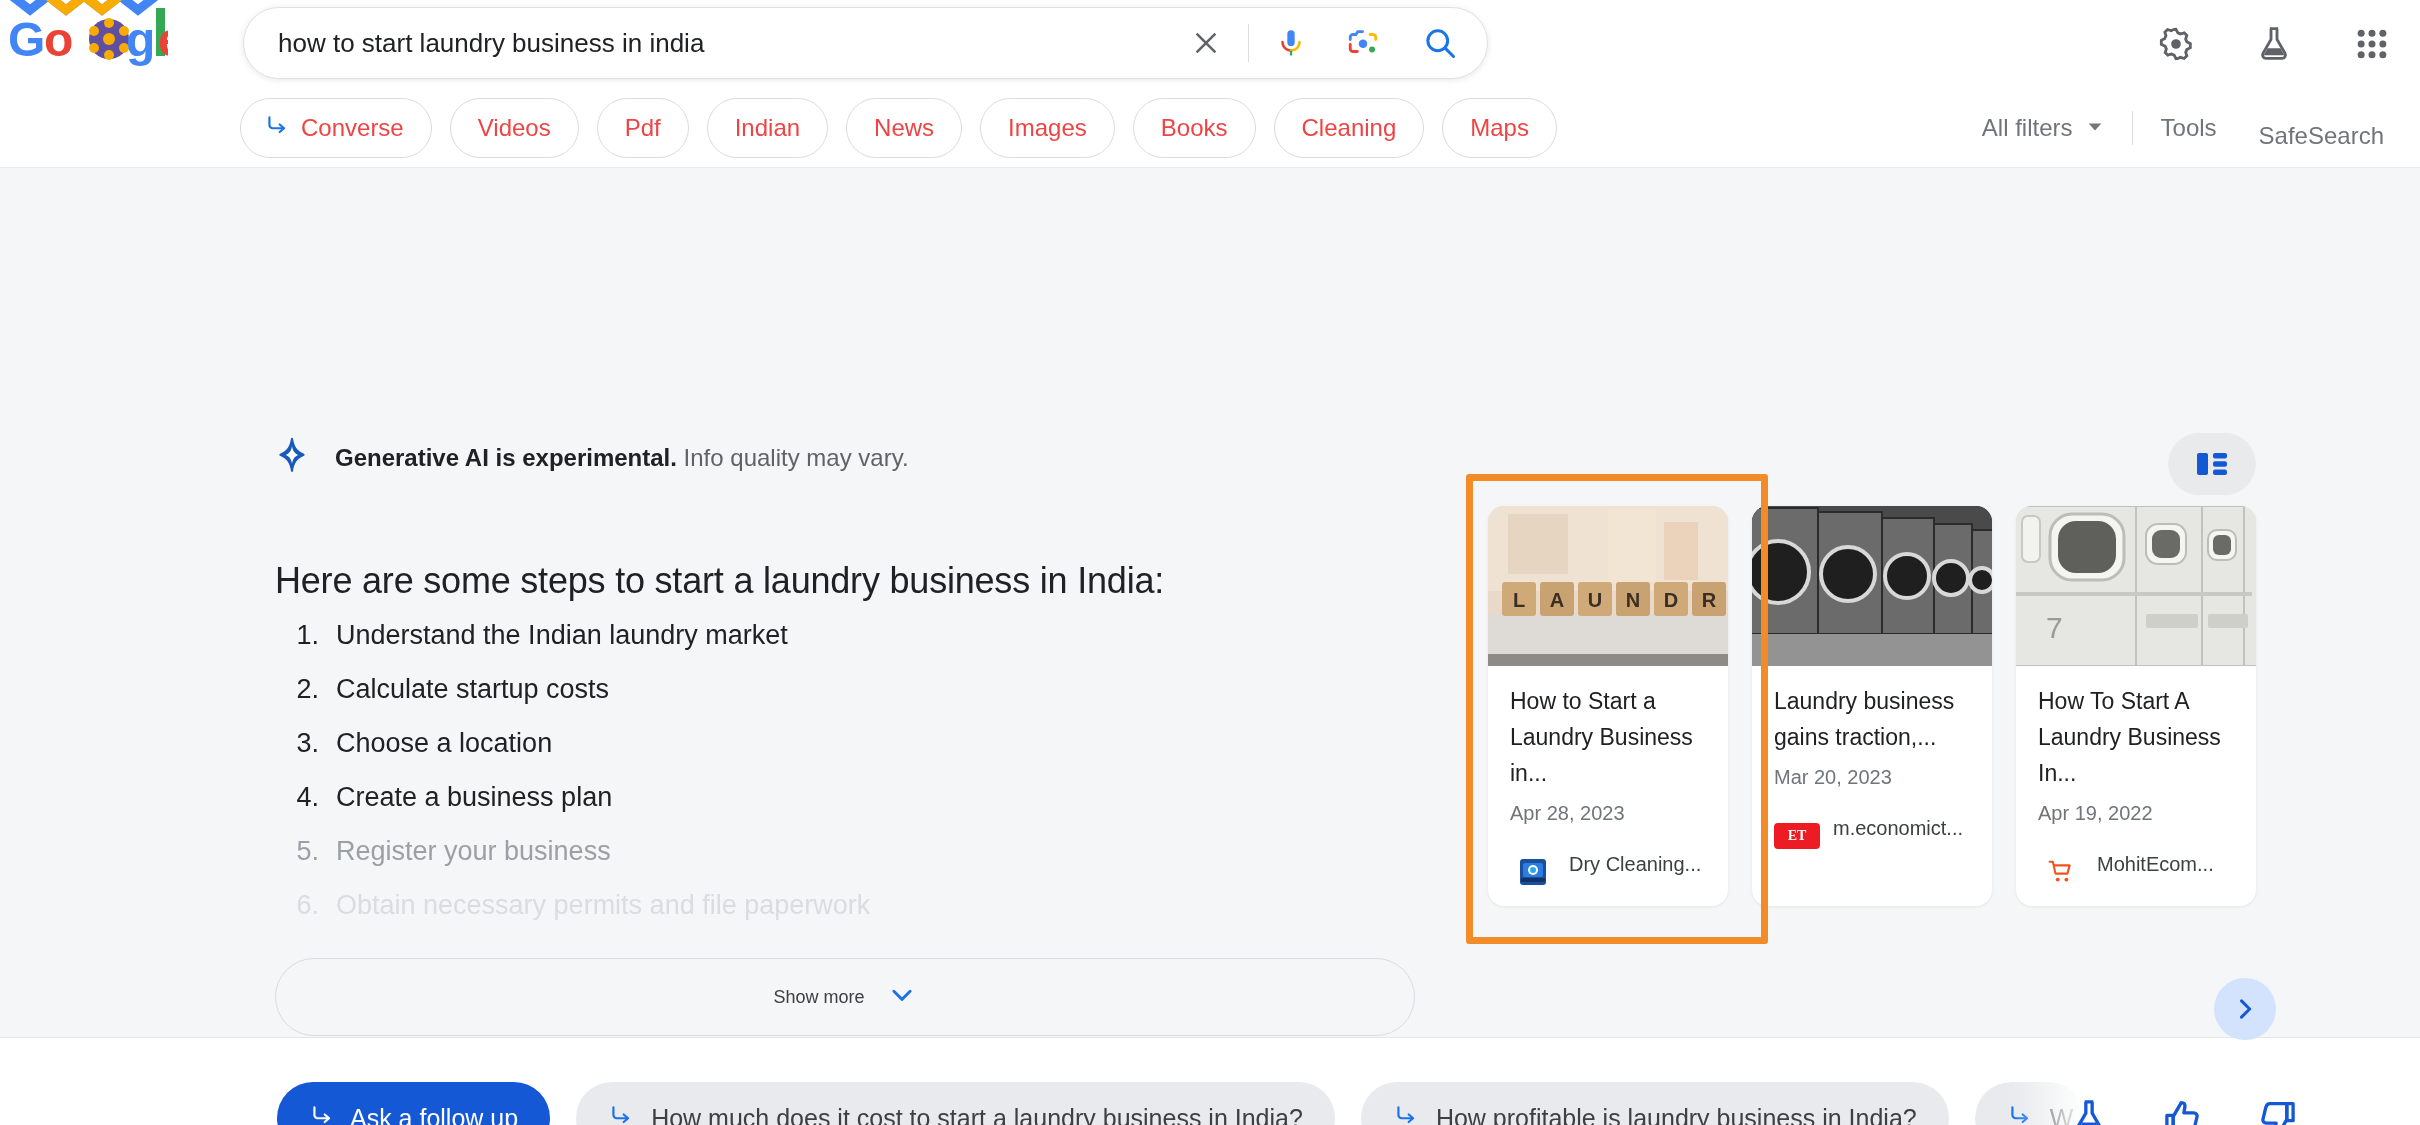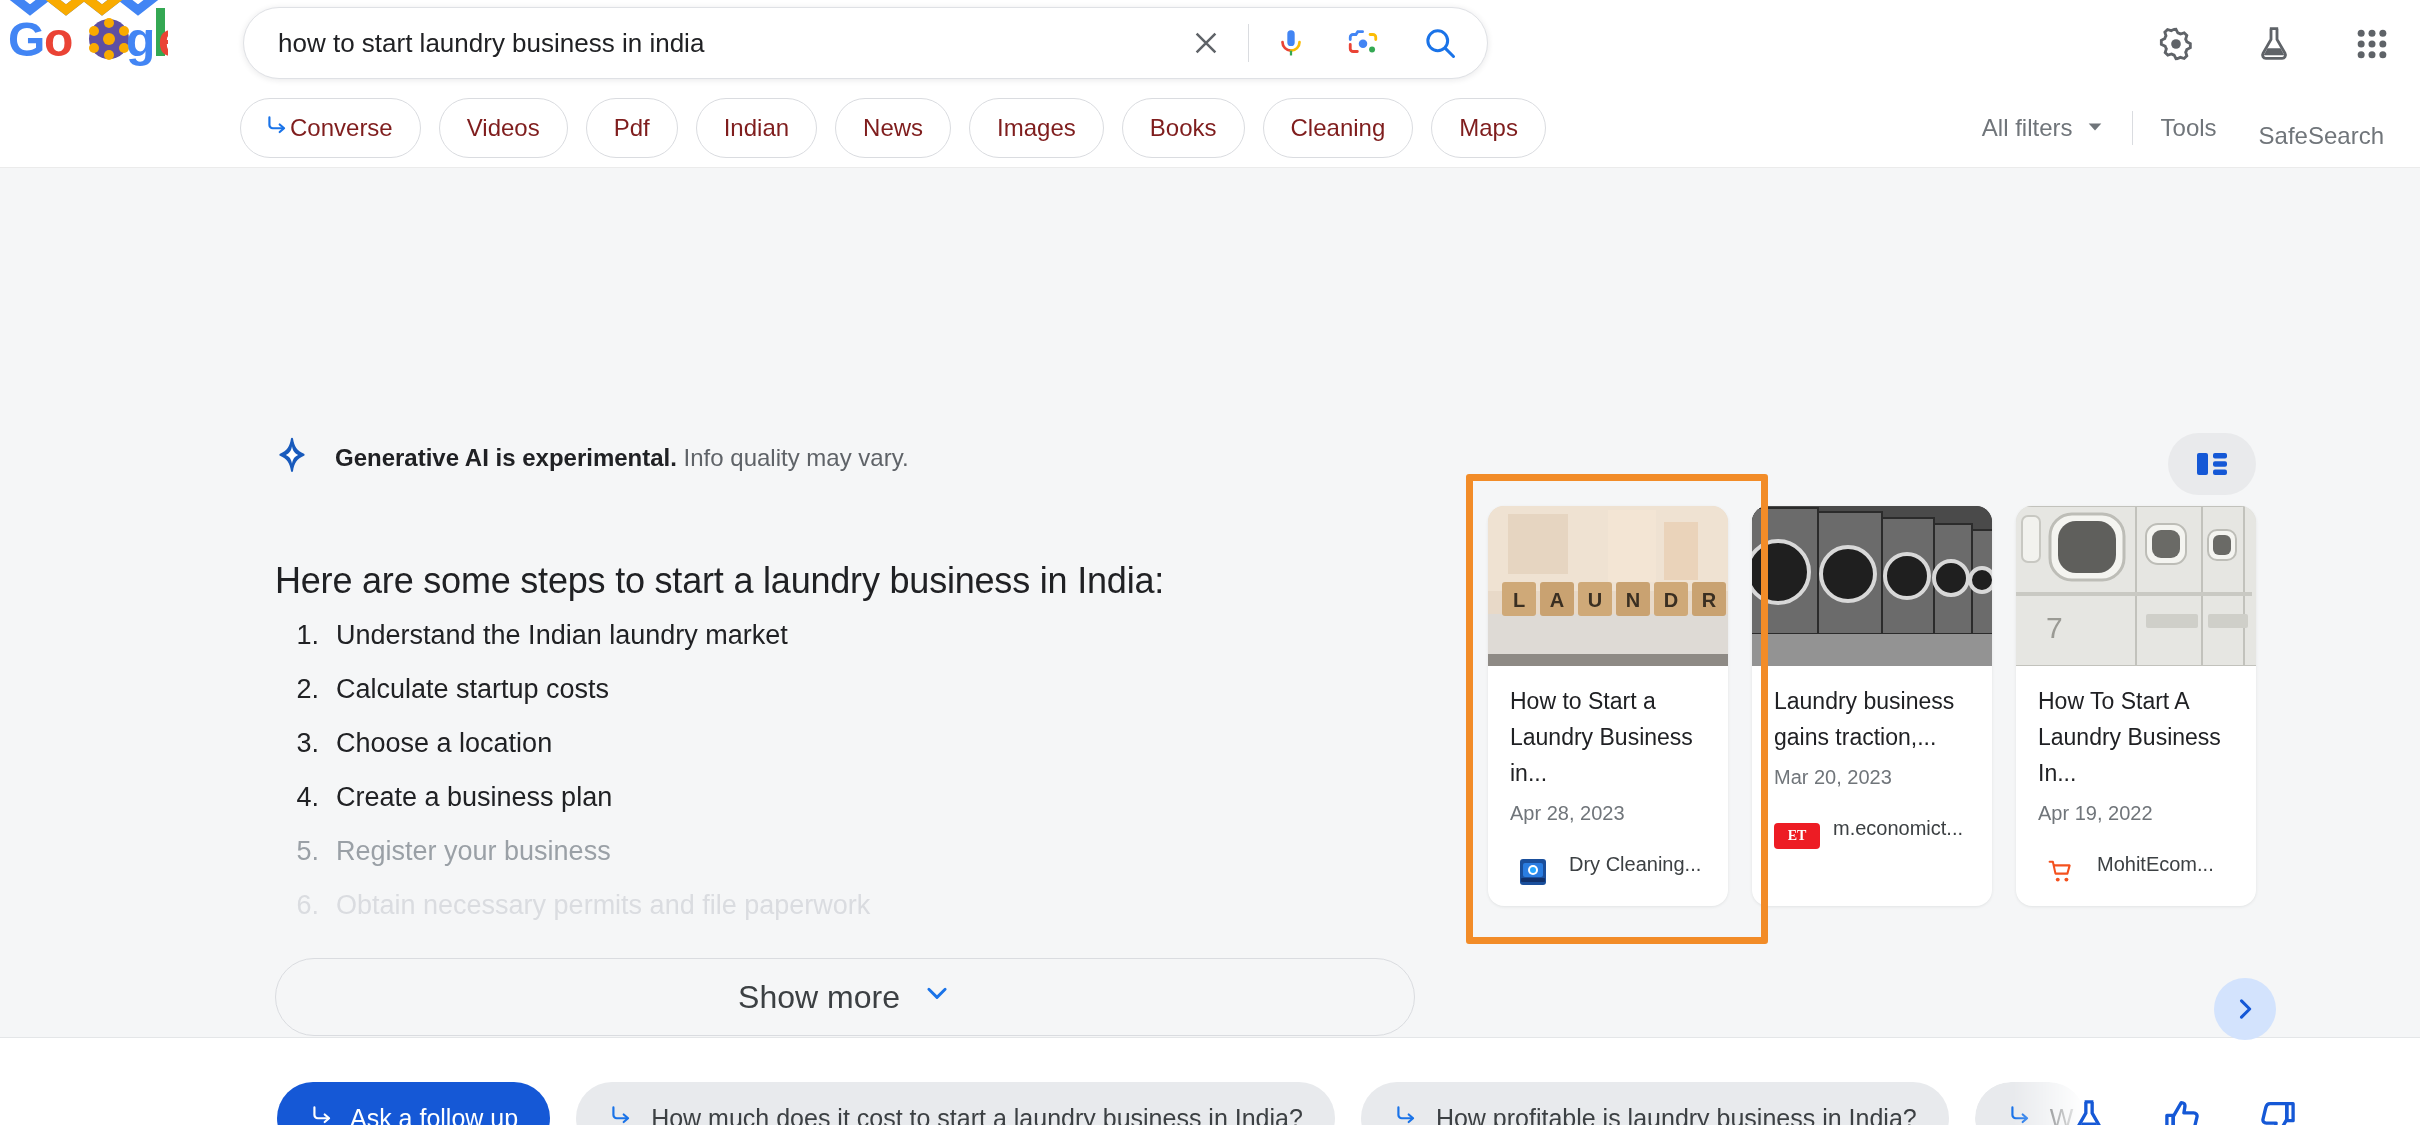--- a/index.html
+++ b/index.html
@@ -70,24 +70,25 @@
     padding-left: 240px;
     border-bottom: 1px solid #ebebeb;
     background: #fff;
   }
   .chip {
     height: 60px;
     border: 1px solid #dadce0;
     border-radius: 30px;
     display: flex;
     align-items: center;
+    gap: 11px;
     padding: 0 27px;
     margin-right: 18px;
     font-size: 24px;
-    color: #7f1d1d;
+    color: #ef4444;
     cursor: pointer;
     white-space: nowrap;
     background: #fff;
   }
   .chip.first { padding-left: 23px; }
   .filters-right {
     position: absolute;
     right: 36px; top: 0;
     height: 80px;
     display: flex;
@@ -150,21 +151,21 @@
     position: absolute;
     left: 275px; top: 790px;
     width: 1140px; height: 78px;
     border: 1px solid #dadce0;
     border-radius: 39px;
     background: #f5f6f7;
     display: flex;
     align-items: center;
     justify-content: center;
     gap: 22px;
-    font-size: 32px;
+    font-size: 18px;
     color: #3c4043;
     cursor: pointer;
   }
 
   
   .cards-wrap {
     position: absolute;
     left: 1452px; top: 298px;
     width: 940px; height: 480px;
   }

